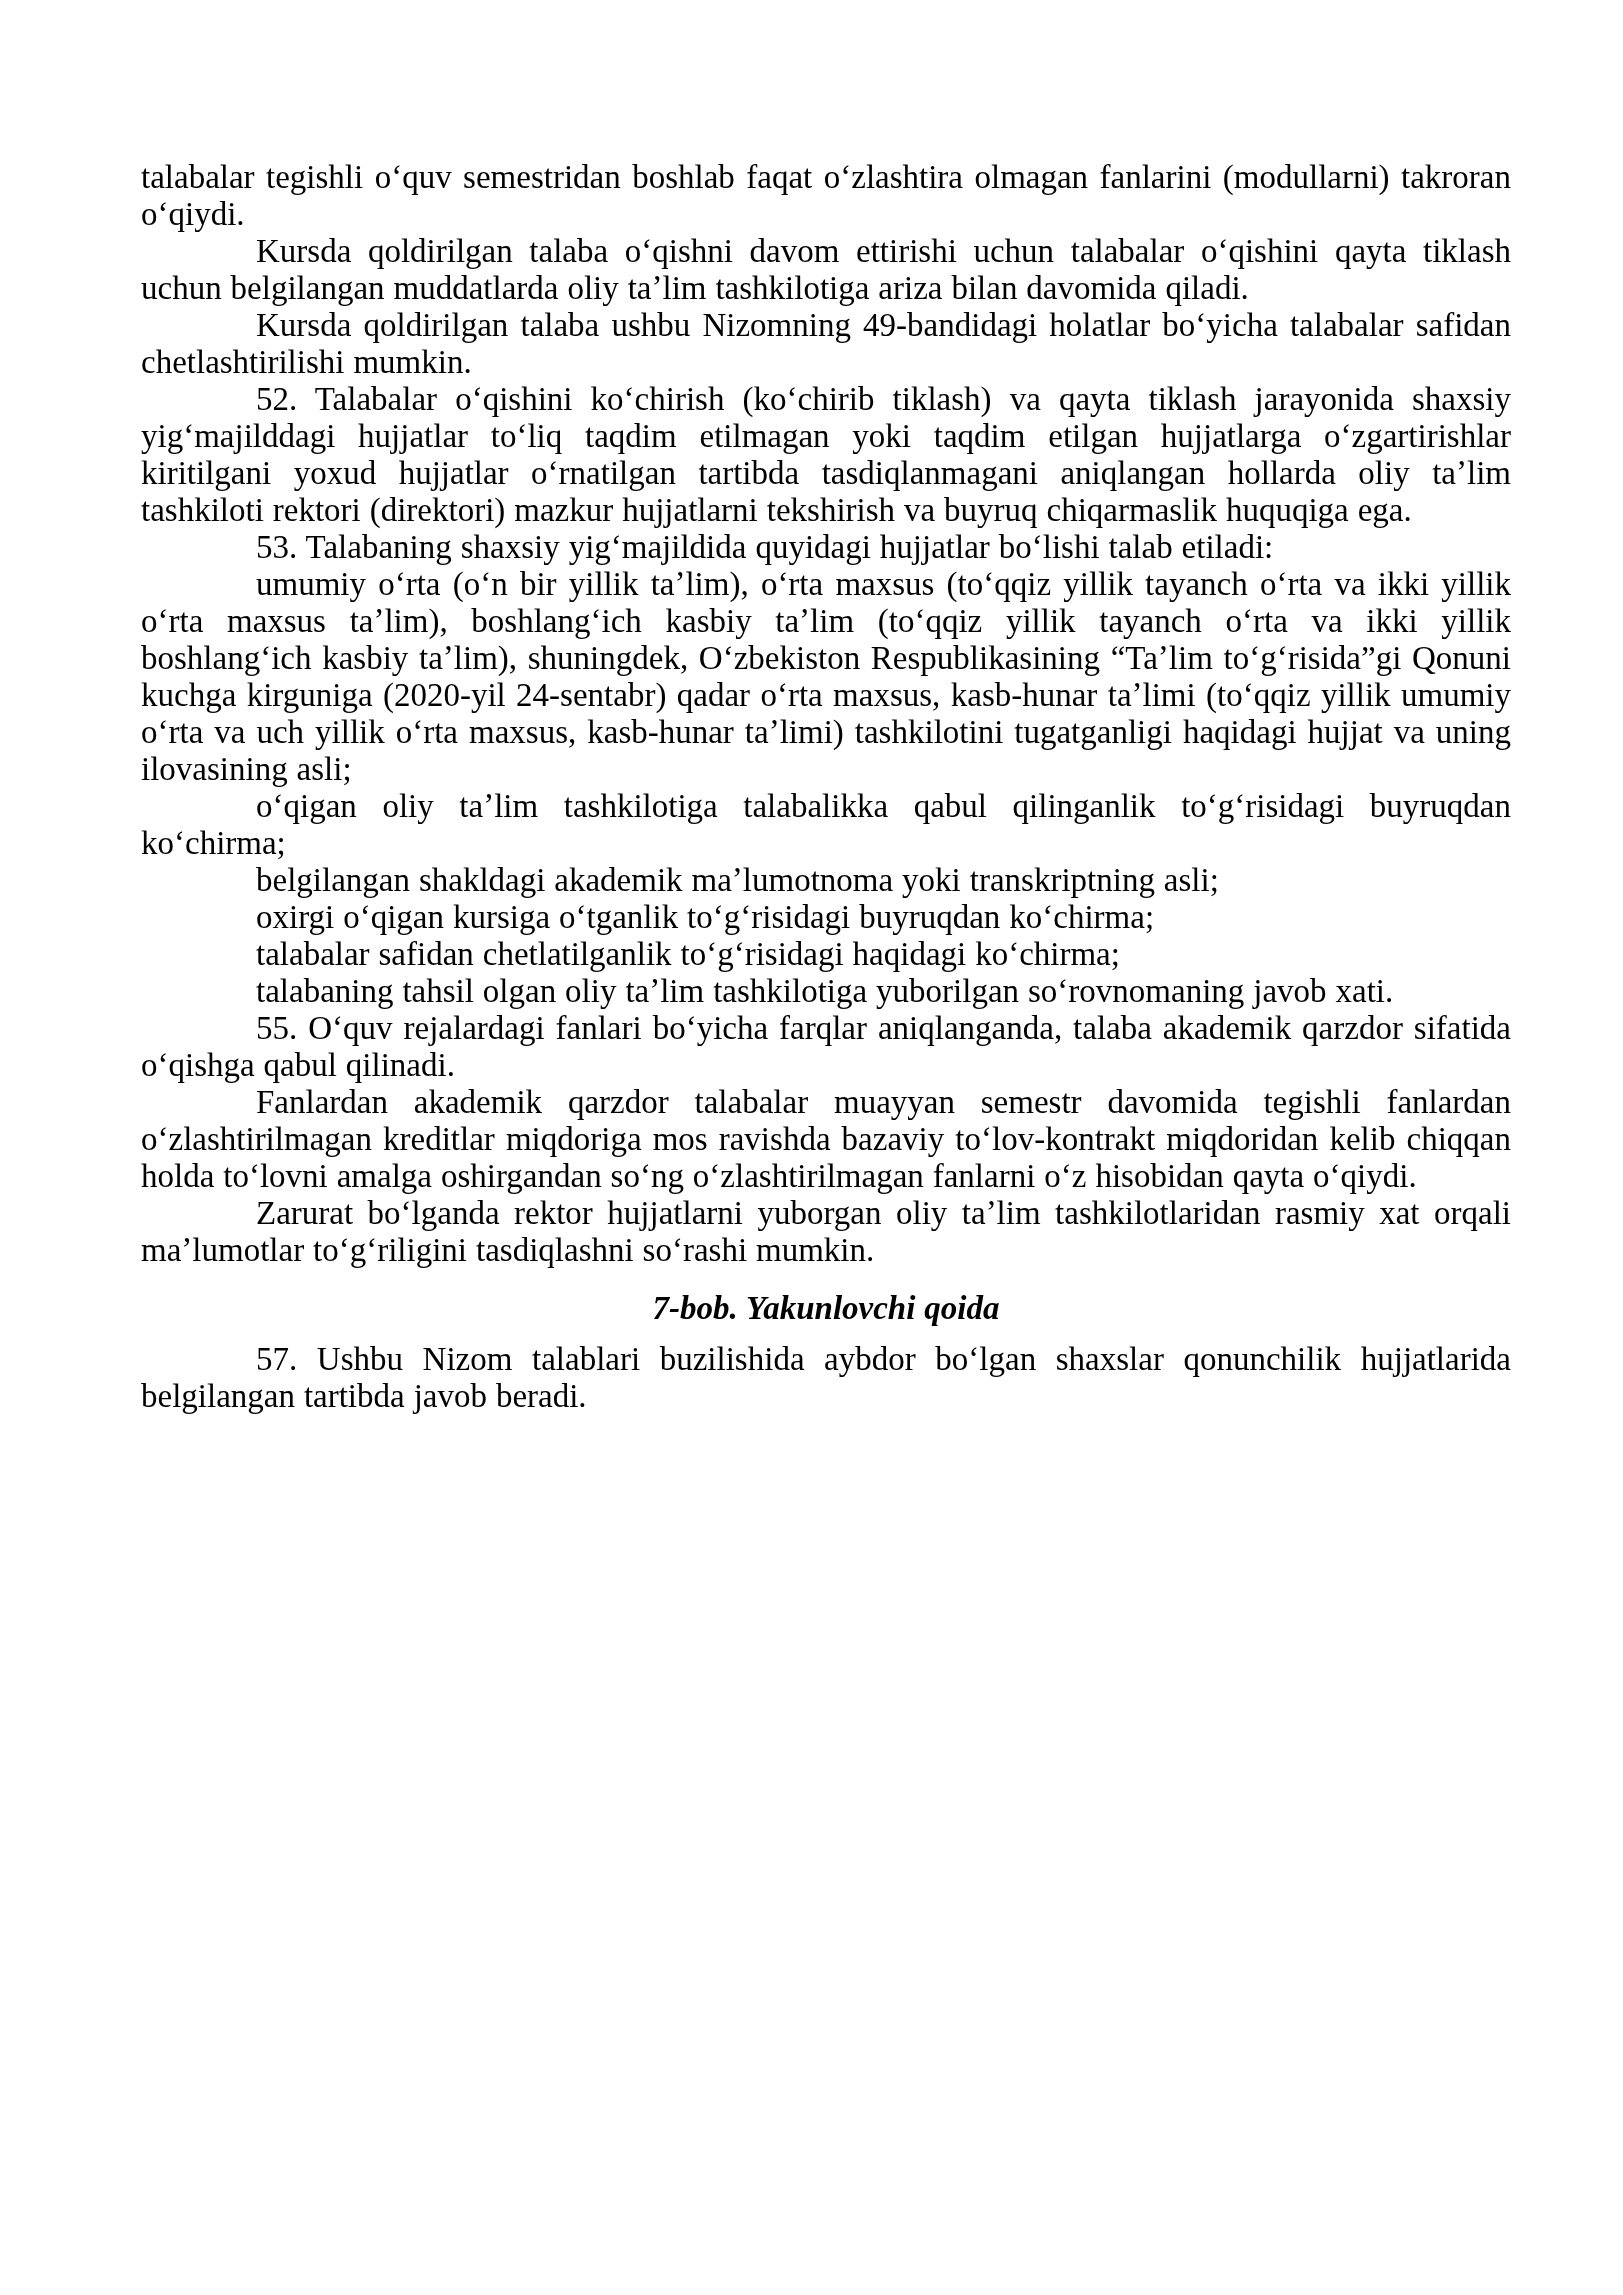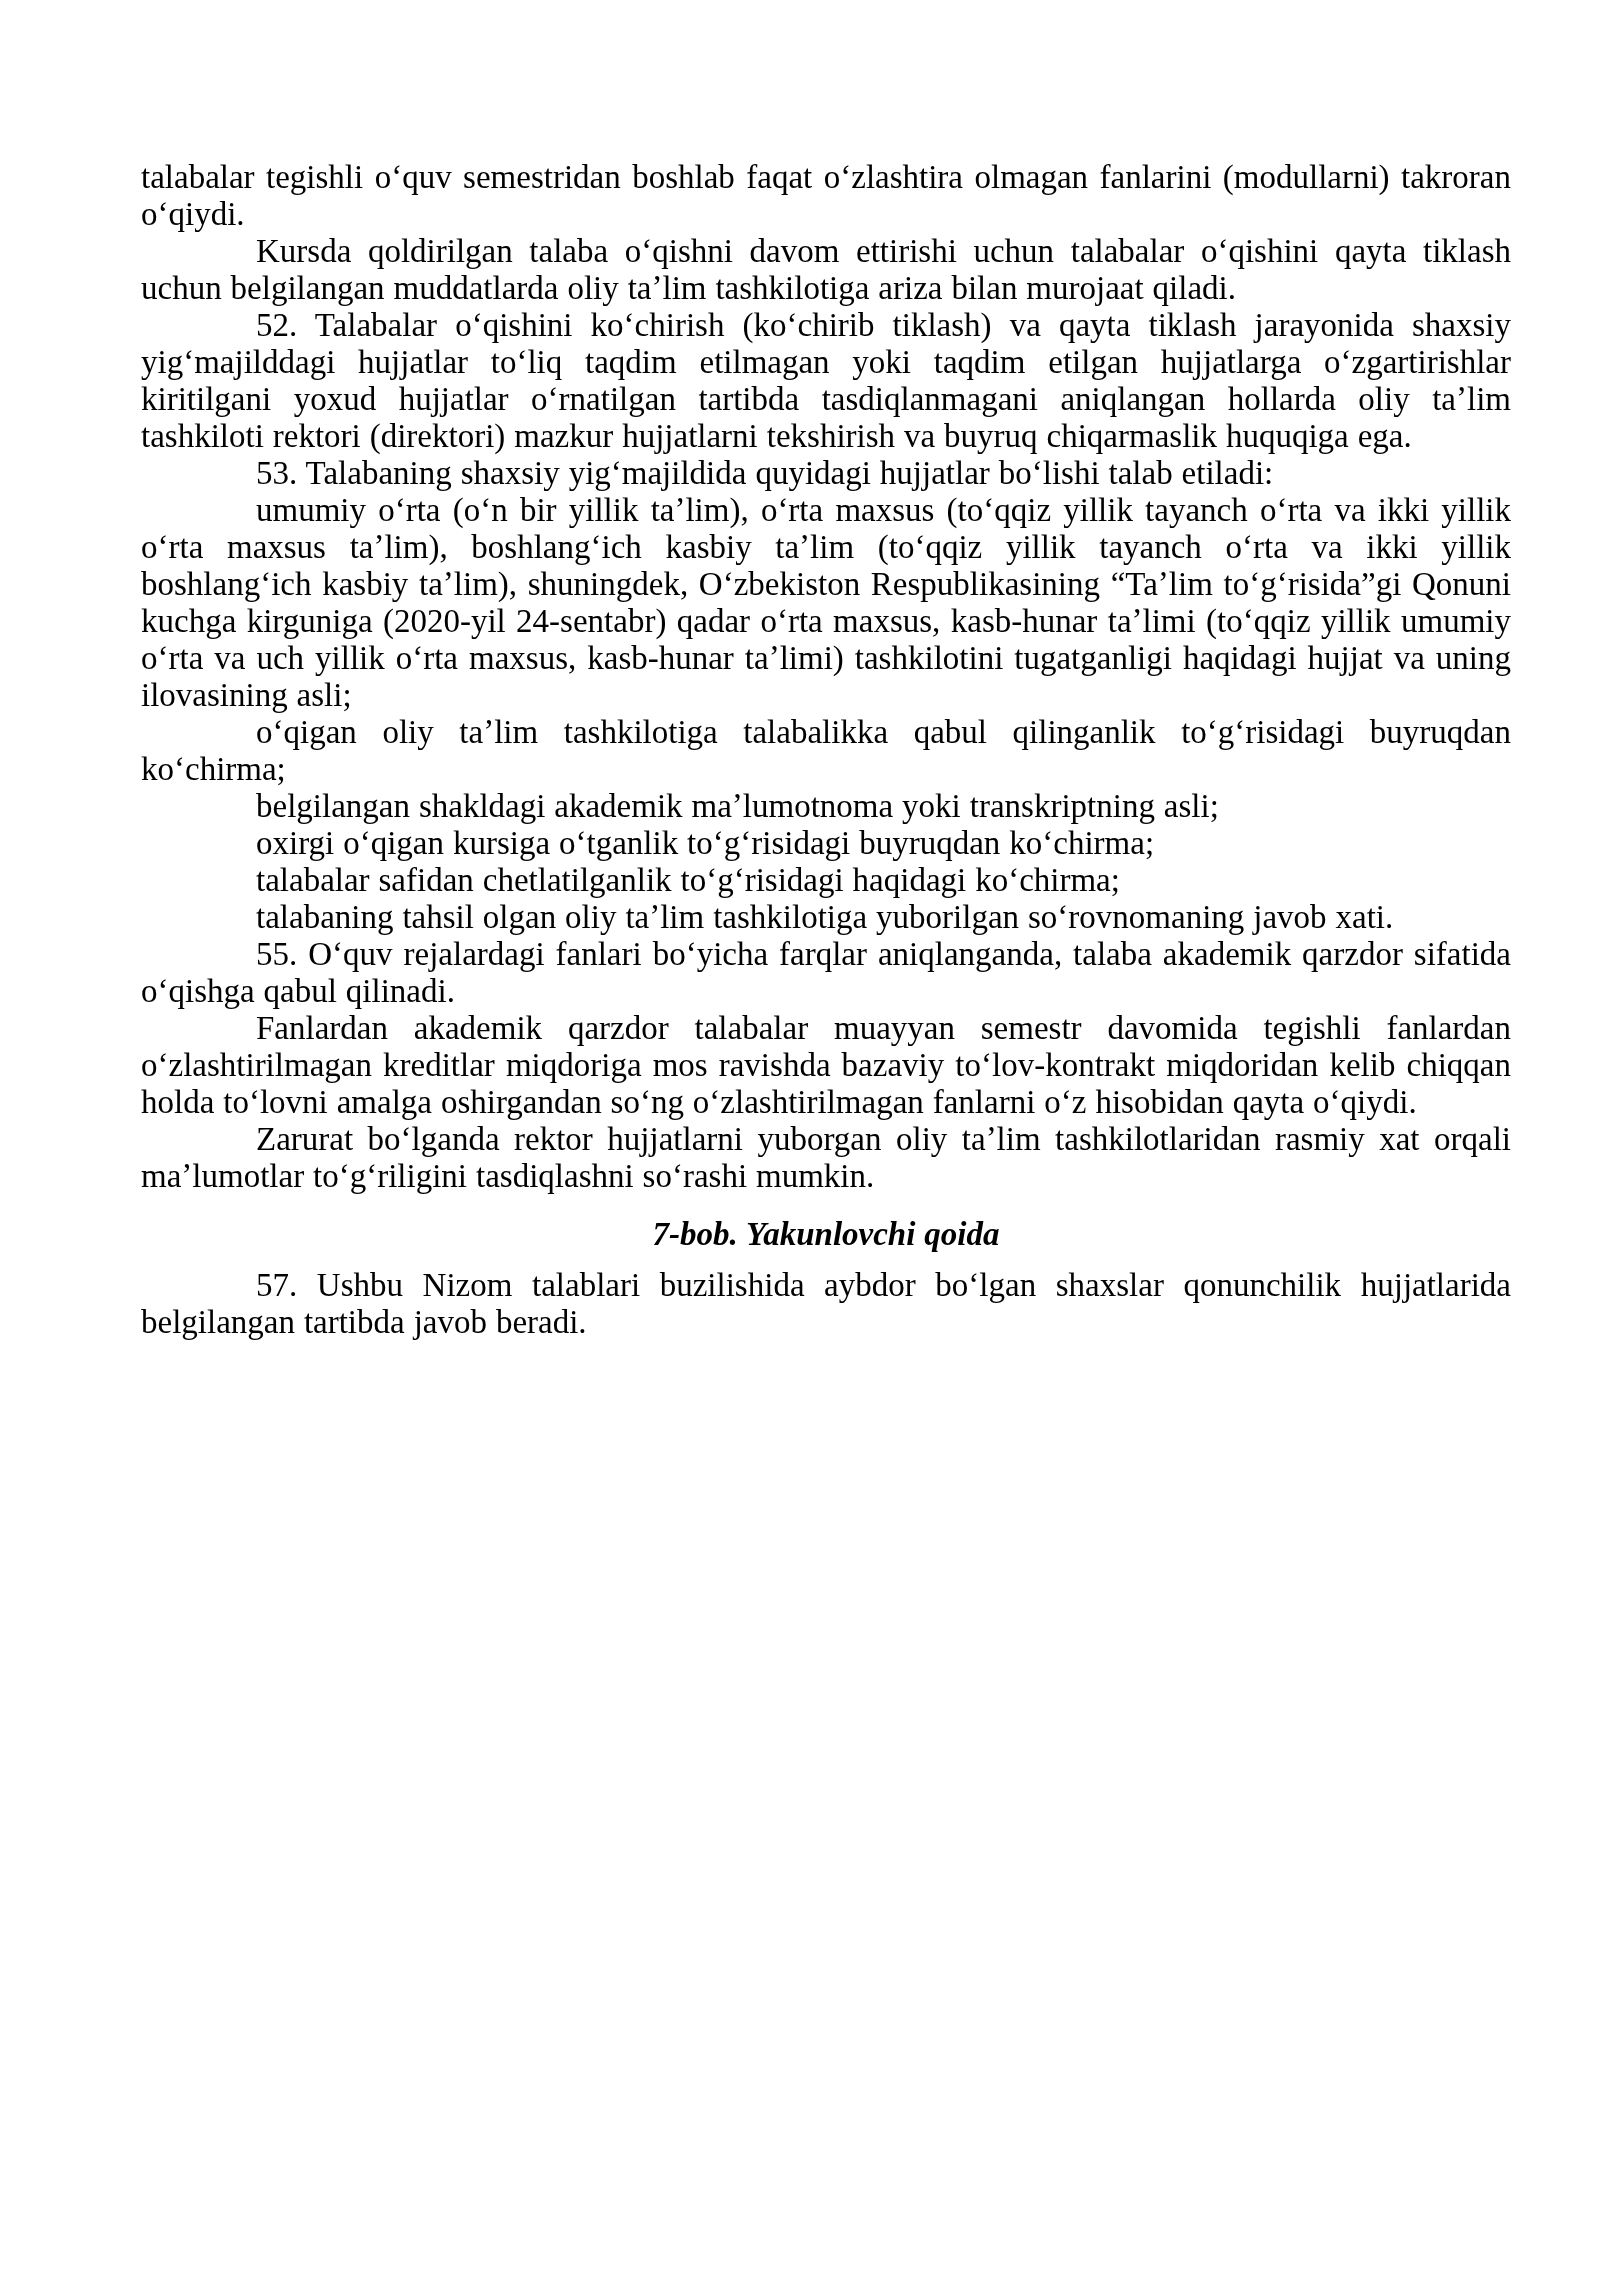--- a/index.html
+++ b/index.html
@@ -35,21 +35,22 @@
     text-indent: 0;
     font-weight: bold;
     font-style: italic;
   }
 </style>
 </head>
 <body>
 
 <div class="page">
   <p class="para noindent">talabalar tegishli oʻquv semestridan boshlab faqat oʻzlashtira olmagan fanlarini (modullarni) takroran oʻqiydi.</p>
-  <p class="para">Kursda qoldirilgan talaba oʻqishni davom ettirishi uchun talabalar oʻqishini qayta tiklash uchun belgilangan muddatlarda oliy taʼlim tashkilotiga ariza bilan murojaat qiladi.</p>
+  <p class="para">Kursda qoldirilgan talaba oʻqishni davom ettirishi uchun talabalar oʻqishini qayta tiklash uchun belgilangan muddatlarda oliy taʼlim tashkilotiga ariza bilan davomida qiladi.</p>
+  <p class="para">Kursda qoldirilgan talaba ushbu Nizomning 49-bandidagi holatlar boʻyicha talabalar safidan chetlashtirilishi mumkin.</p>
   <p class="para">52. Talabalar oʻqishini koʻchirish (koʻchirib tiklash) va qayta tiklash jarayonida shaxsiy yigʻmajilddagi hujjatlar toʻliq taqdim etilmagan yoki taqdim etilgan hujjatlarga oʻzgartirishlar kiritilgani yoxud hujjatlar oʻrnatilgan tartibda tasdiqlanmagani aniqlangan hollarda oliy taʼlim tashkiloti rektori (direktori) mazkur hujjatlarni tekshirish va buyruq chiqarmaslik huquqiga ega.</p>
   <p class="para">53. Talabaning shaxsiy yigʻmajildida quyidagi hujjatlar boʻlishi talab etiladi:</p>
   <p class="para">umumiy oʻrta (oʻn bir yillik taʼlim), oʻrta maxsus (toʻqqiz yillik tayanch oʻrta va ikki yillik oʻrta maxsus taʼlim), boshlangʻich kasbiy taʼlim (toʻqqiz yillik tayanch oʻrta va ikki yillik boshlangʻich kasbiy taʼlim), shuningdek, Oʻzbekiston Respublikasining “Taʼlim toʻgʻrisida”gi Qonuni kuchga kirguniga (2020-yil 24-sentabr) qadar oʻrta maxsus, kasb-hunar taʼlimi (toʻqqiz yillik umumiy oʻrta va uch yillik oʻrta maxsus, kasb-hunar taʼlimi) tashkilotini tugatganligi haqidagi hujjat va uning ilovasining asli;</p>
   <p class="para">oʻqigan oliy taʼlim tashkilotiga talabalikka qabul qilinganlik toʻgʻrisidagi buyruqdan koʻchirma;</p>
   <p class="para">belgilangan shakldagi akademik maʼlumotnoma yoki transkriptning asli;</p>
   <p class="para">oxirgi oʻqigan kursiga oʻtganlik toʻgʻrisidagi buyruqdan koʻchirma;</p>
   <p class="para">talabalar safidan chetlatilganlik toʻgʻrisidagi haqidagi koʻchirma;</p>
   <p class="para">talabaning tahsil olgan oliy taʼlim tashkilotiga yuborilgan soʻrovnomaning javob xati.</p>
   <p class="para">55. Oʻquv rejalardagi fanlari boʻyicha farqlar aniqlanganda, talaba akademik qarzdor sifatida oʻqishga qabul qilinadi.</p>
   <p class="para">Fanlardan akademik qarzdor talabalar muayyan semestr davomida tegishli fanlardan oʻzlashtirilmagan kreditlar miqdoriga mos ravishda bazaviy toʻlov-kontrakt miqdoridan kelib chiqqan holda toʻlovni amalga oshirgandan soʻng oʻzlashtirilmagan fanlarni oʻz hisobidan qayta oʻqiydi.</p>

